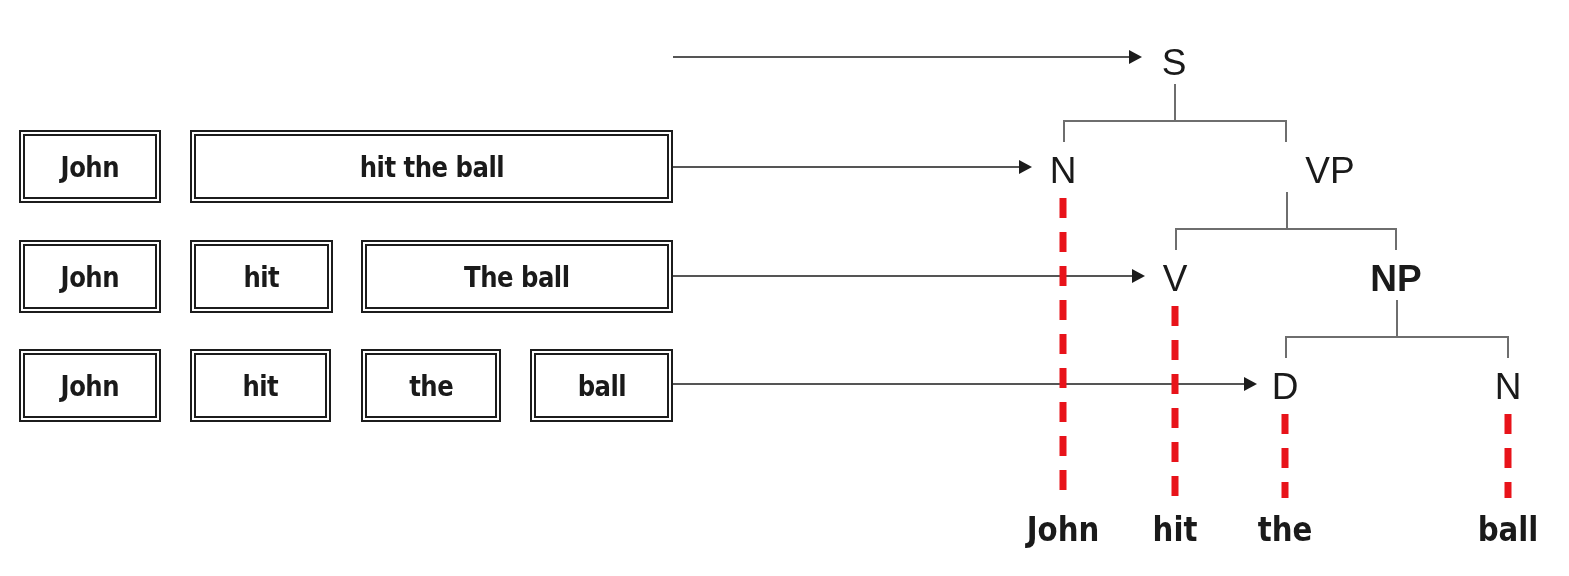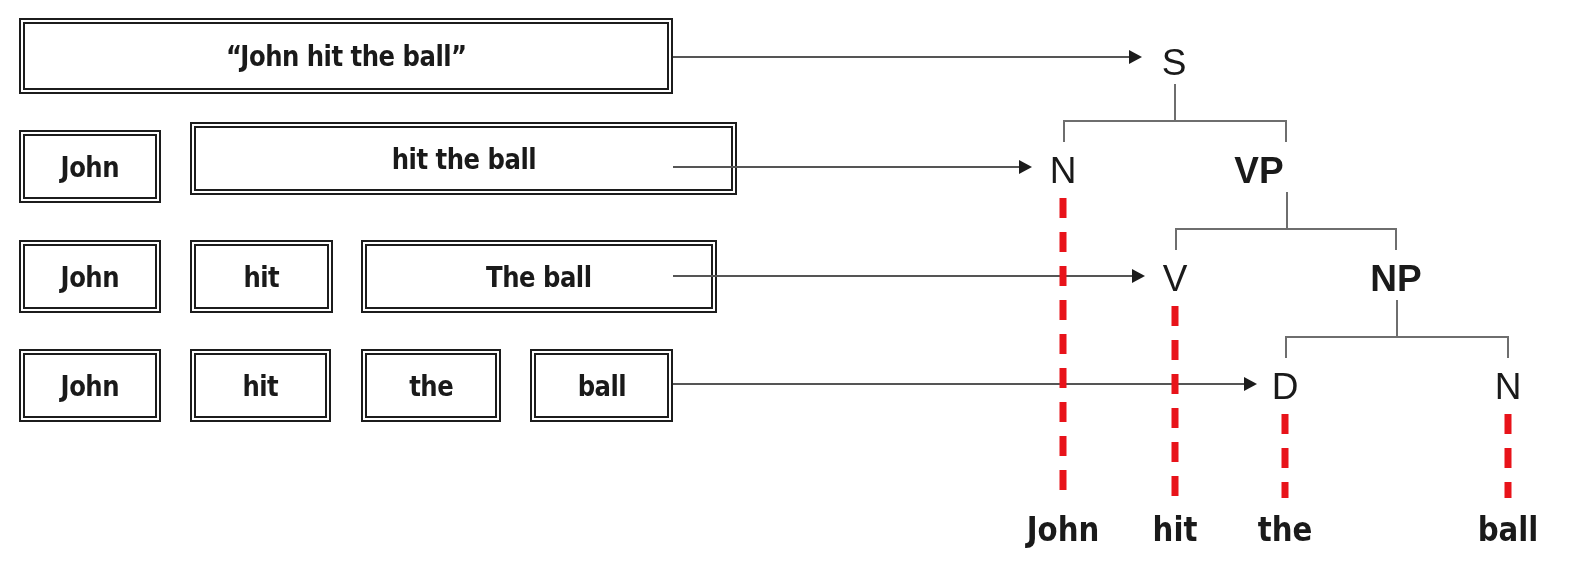--- a/index.html
+++ b/index.html
@@ -110,52 +110,47 @@
     transform: translateX(-50%) scaleX(0.86);
     white-space: nowrap;
     line-height: 1;
   }
 </style>
 </head>
 <body>
 
 <div id="stage">
 
-  <div class="seg-box" style="left:19px; top:18px; width:654px; height:76px;">
-    <div class="inner">
-      <span class="seg-label">“John hit the ball”</span>
-    </div>
-  </div>
   <div class="arrow-line" style="left:673px; top:56px; width:462px;"></div>
   <div class="arrow-head" style="left:1129px; top:50px;"></div>
 
   <div class="seg-box" style="left:19px; top:130px; width:142px; height:73px;">
     <div class="inner">
       <span class="seg-label">John</span>
     </div>
   </div>
-  <div class="seg-box" style="left:190px; top:122px; width:547px; height:73px;">
+  <div class="seg-box" style="left:190px; top:130px; width:483px; height:73px;">
     <div class="inner">
       <span class="seg-label">hit the ball</span>
     </div>
   </div>
   <div class="arrow-line" style="left:673px; top:166px; width:352px;"></div>
   <div class="arrow-head" style="left:1019px; top:160px;"></div>
 
   <div class="seg-box" style="left:19px; top:240px; width:142px; height:73px;">
     <div class="inner">
       <span class="seg-label">John</span>
     </div>
   </div>
   <div class="seg-box" style="left:190px; top:240px; width:143px; height:73px;">
     <div class="inner">
       <span class="seg-label">hit</span>
     </div>
   </div>
-  <div class="seg-box" style="left:361px; top:240px; width:356px; height:73px;">
+  <div class="seg-box" style="left:361px; top:240px; width:312px; height:73px;">
     <div class="inner">
       <span class="seg-label">The ball</span>
     </div>
   </div>
   <div class="arrow-line" style="left:673px; top:275px; width:465px;"></div>
   <div class="arrow-head" style="left:1132px; top:269px;"></div>
 
   <div class="seg-box" style="left:19px; top:349px; width:142px; height:73px;">
     <div class="inner">
       <span class="seg-label">John</span>
@@ -183,21 +178,21 @@
   <div class="branch" style="left:1063px; top:120px; width:224px; height:22px;"></div>
 
   <div class="stem" style="left:1286px; top:192px; height:36px;"></div>
   <div class="branch" style="left:1175px; top:228px; width:222px; height:22px;"></div>
 
   <div class="stem" style="left:1396px; top:300px; height:36px;"></div>
   <div class="branch" style="left:1285px; top:336px; width:224px; height:22px;"></div>
 
   <div class="tree-node" style="left:1174px; top:44px;">S</div>
   <div class="tree-node" style="left:1063px; top:152px;">N</div>
-  <div class="tree-node" style="left:1259px; top:152px;font-weight:bold;">VP</div>
+  <div class="tree-node" style="left:1330px; top:152px;">VP</div>
   <div class="tree-node" style="left:1175px; top:260px;">V</div>
   <div class="tree-node" style="left:1396px; top:260px;font-weight:bold;">NP</div>
   <div class="tree-node" style="left:1285px; top:368px;">D</div>
   <div class="tree-node" style="left:1508px; top:368px;">N</div>
 
   <div class="dash-line" style="left:1063px; top:198px; height:300px;"></div>
   <div class="dash-line" style="left:1175px; top:306px; height:192px;"></div>
   <div class="dash-line" style="left:1285px; top:414px; height:84px;"></div>
   <div class="dash-line" style="left:1508px; top:414px; height:84px;"></div>
 

